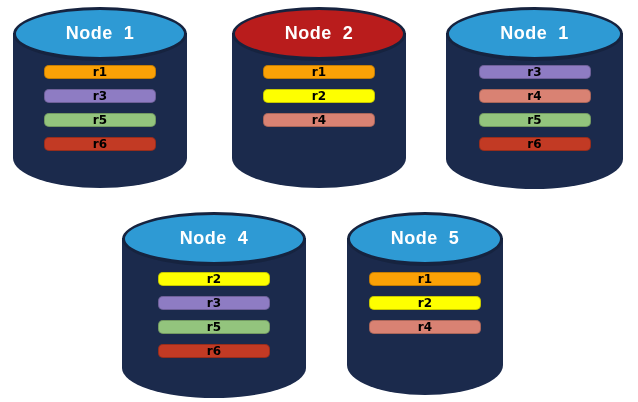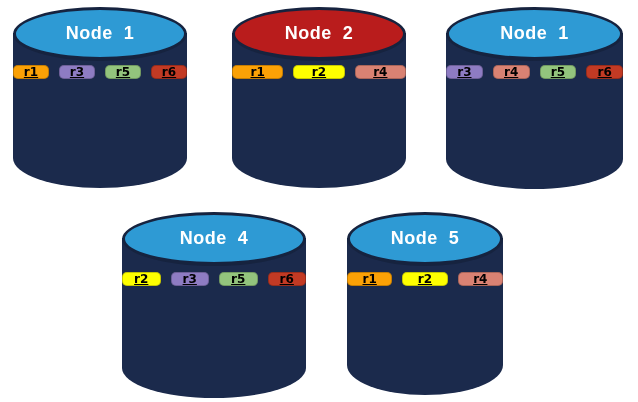--- a/index.html
+++ b/index.html
@@ -42,24 +42,24 @@
     font-weight: bold;
     font-size: 18px;
     white-space: pre;
     letter-spacing: 0.5px;
     text-align: center;
   }
   .bars {
     position: absolute;
     left: 0; right: 0; top: 58px;
     display: flex;
+    flex-direction: column;
     align-items: center;
     gap: 10px;
     z-index: 3;
-    text-decoration: underline;
   }
   .pos-3 .bars, .pos-4 .bars { top: 60px; }
   .bar {
     width: 112px;
     height: 14px;
     border-radius: 5px;
     display: flex;
     align-items: center;
     justify-content: center;
     box-shadow: inset 0 0 0 1px rgba(0,0,0,0.22);

